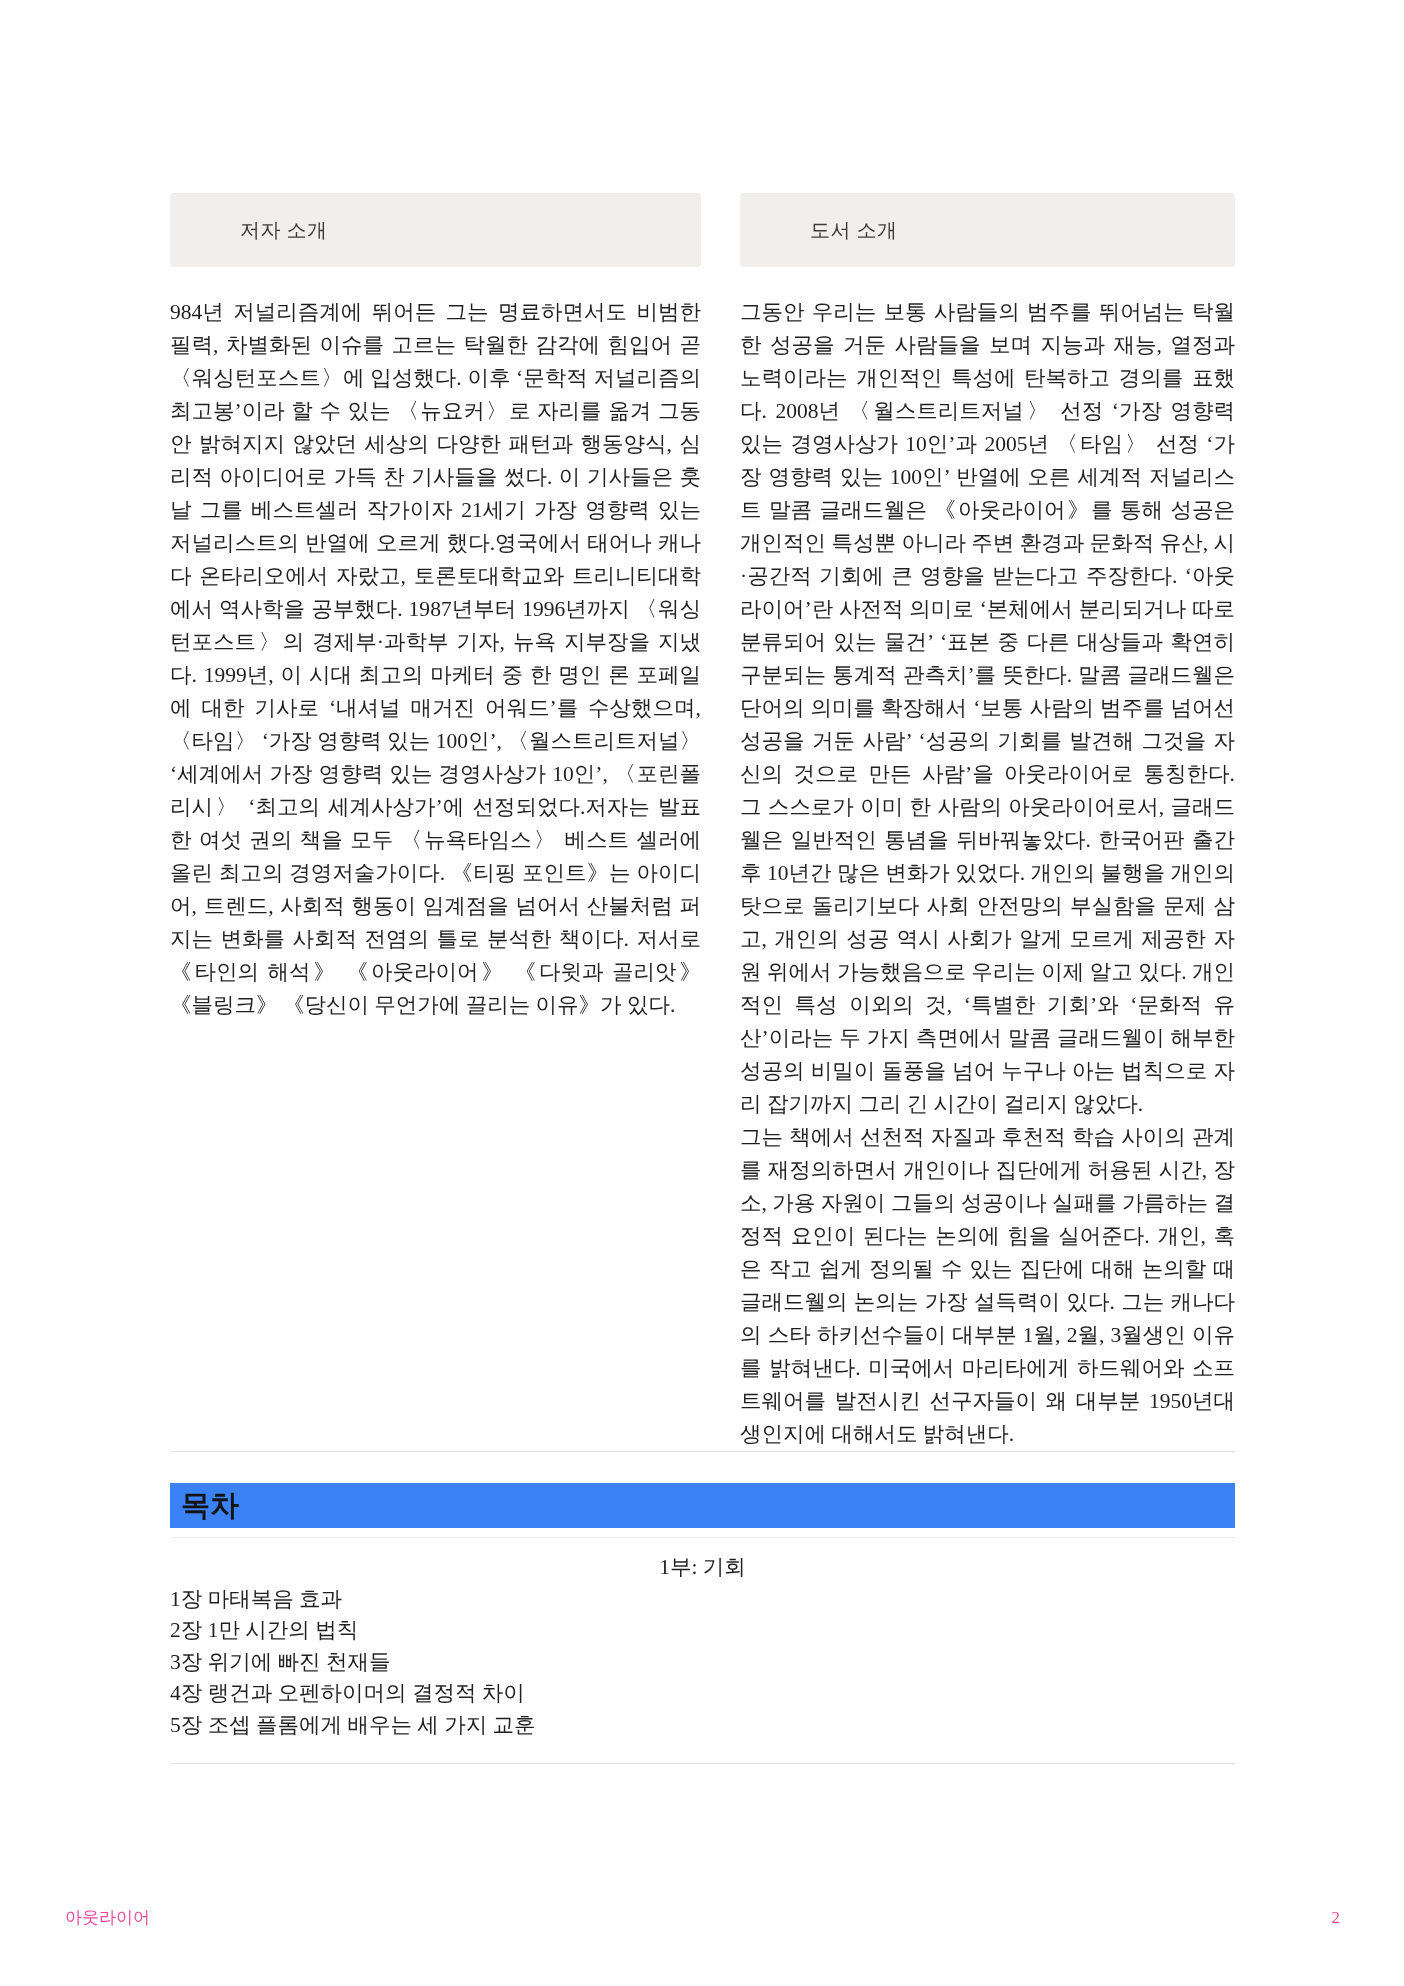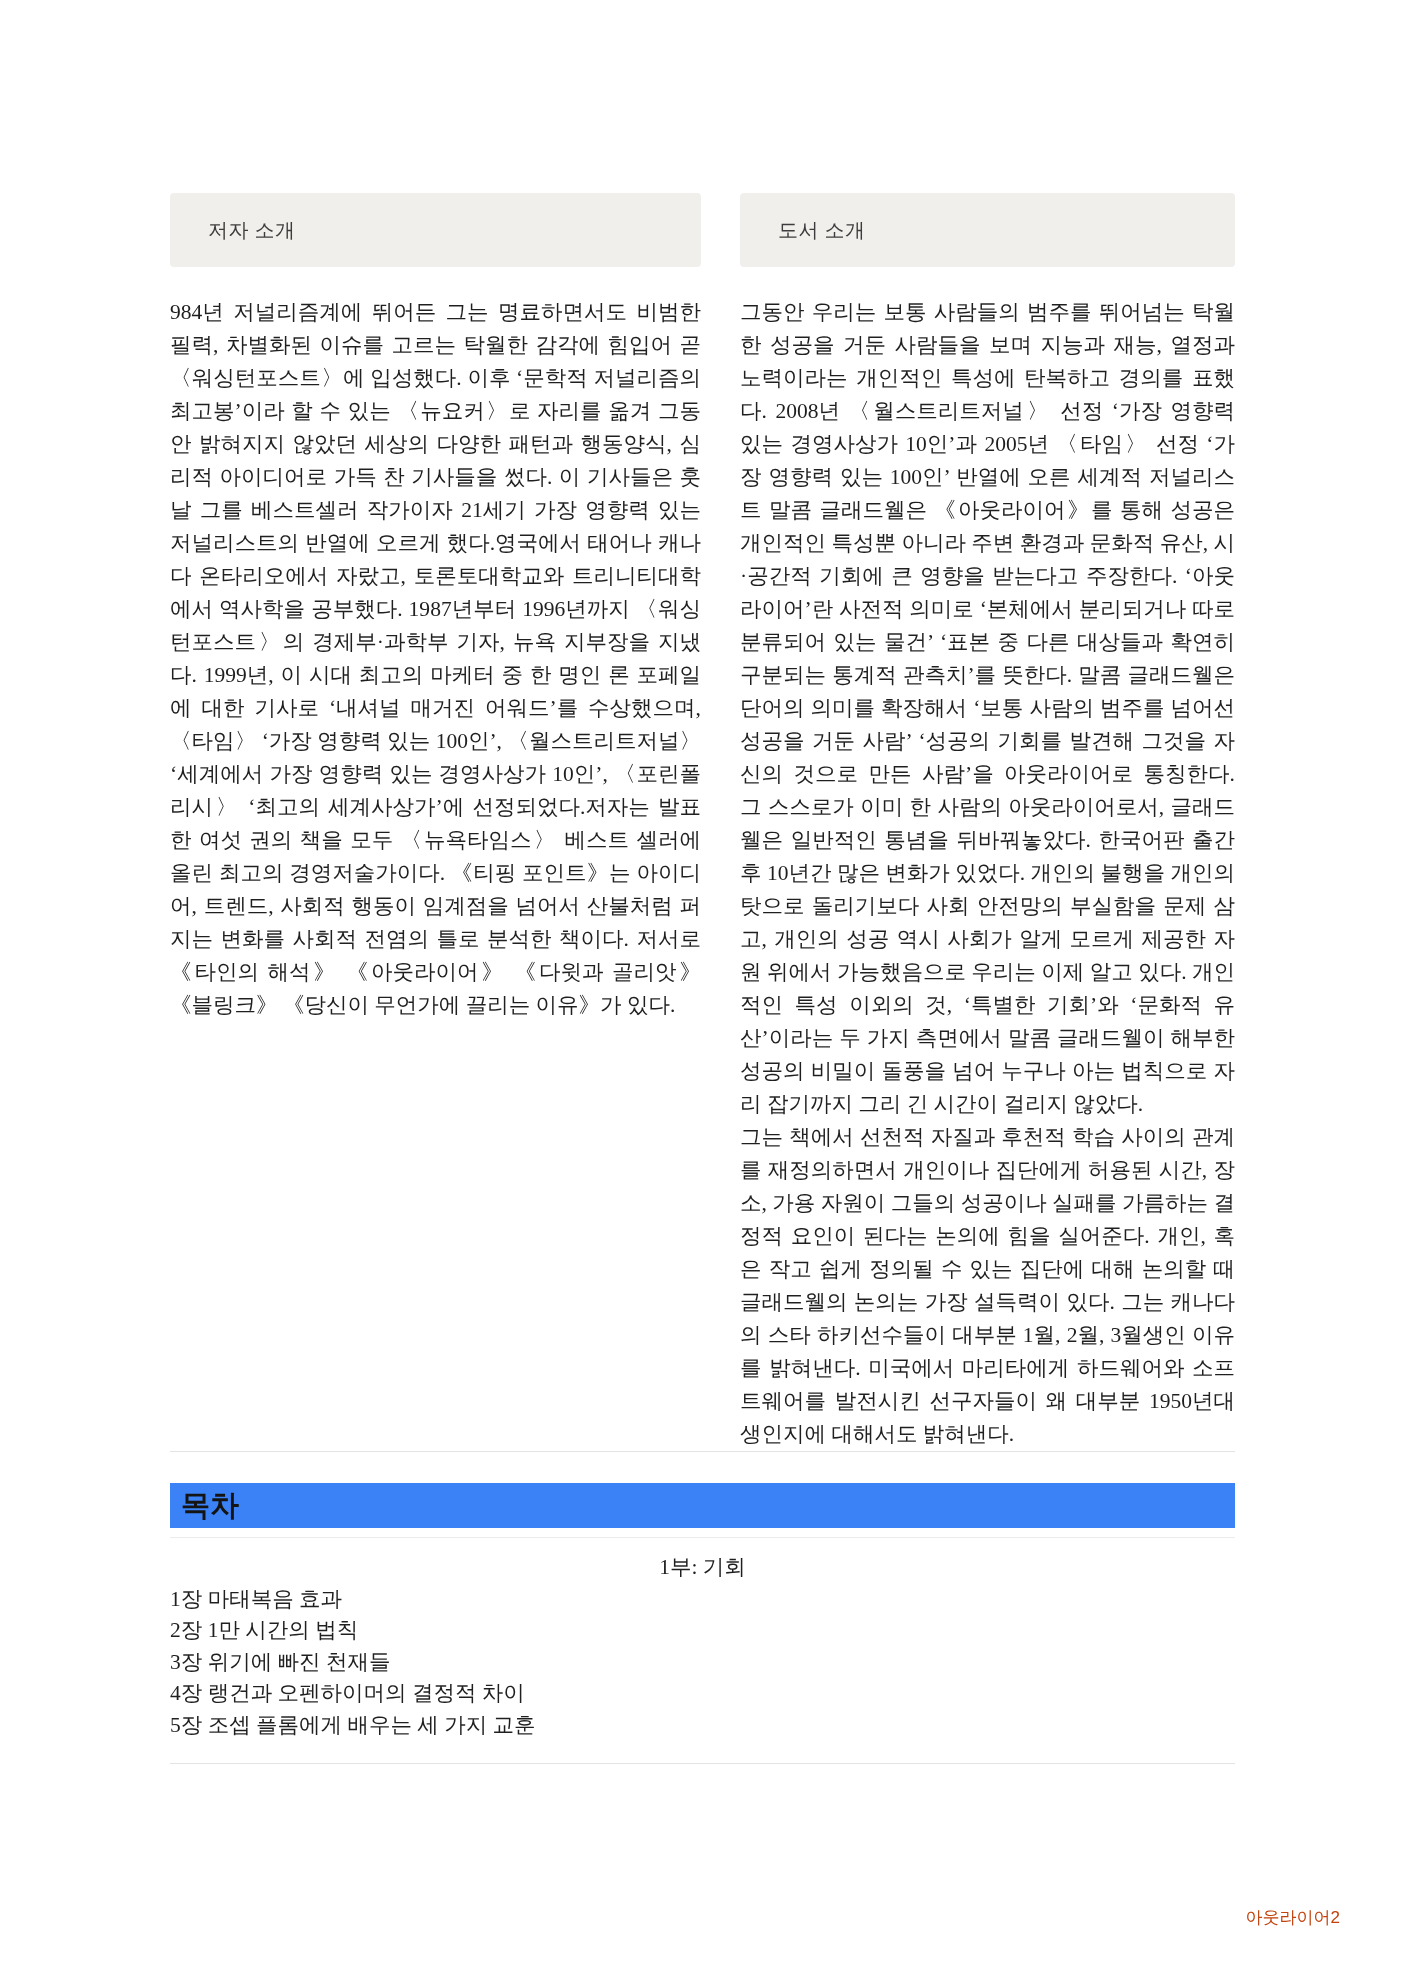--- a/index.html
+++ b/index.html
@@ -25,21 +25,21 @@
     column-gap: 39px;
     min-height: 1077px;
     align-items: start;
   }
   .col-header {
     height: 74px;
     background: #f1efec;
     border-radius: 4px;
     display: flex;
     align-items: center;
-    padding-left: 38px;
+    padding-left: 70px;
     font-size: 20px;
     color: #3c3c3c;
     letter-spacing: 0.5px;
   }
   .body-text {
     margin-top: 29px;
     font-size: 21.5px;
     line-height: 33px;
     text-align: justify;
     color: #1f1f1f;
@@ -71,25 +71,25 @@
   }
   .toc-heading { font-weight: normal; text-align: center; }
   .toc-part-2 { margin-top: 52px; }
   .toc-bottom-rule { margin-top: 22px; }
   .footer {
     position: absolute;
     left: 65px;
     right: 64px;
     top: 1906px;
     display: flex;
-    justify-content: flex-end;
+    justify-content: space-between;
     align-items: baseline;
-    font-family: Liberation Sans, sans-serif;
+    font-family: Liberation Serif, serif;
     font-size: 17px;
-    color: #c2410c;
+    color: #ec4899;
   }
 </style>
 </head>
 <body>
 
 <div class="page">
   <div class="content">
 
     <div class="columns">
 

